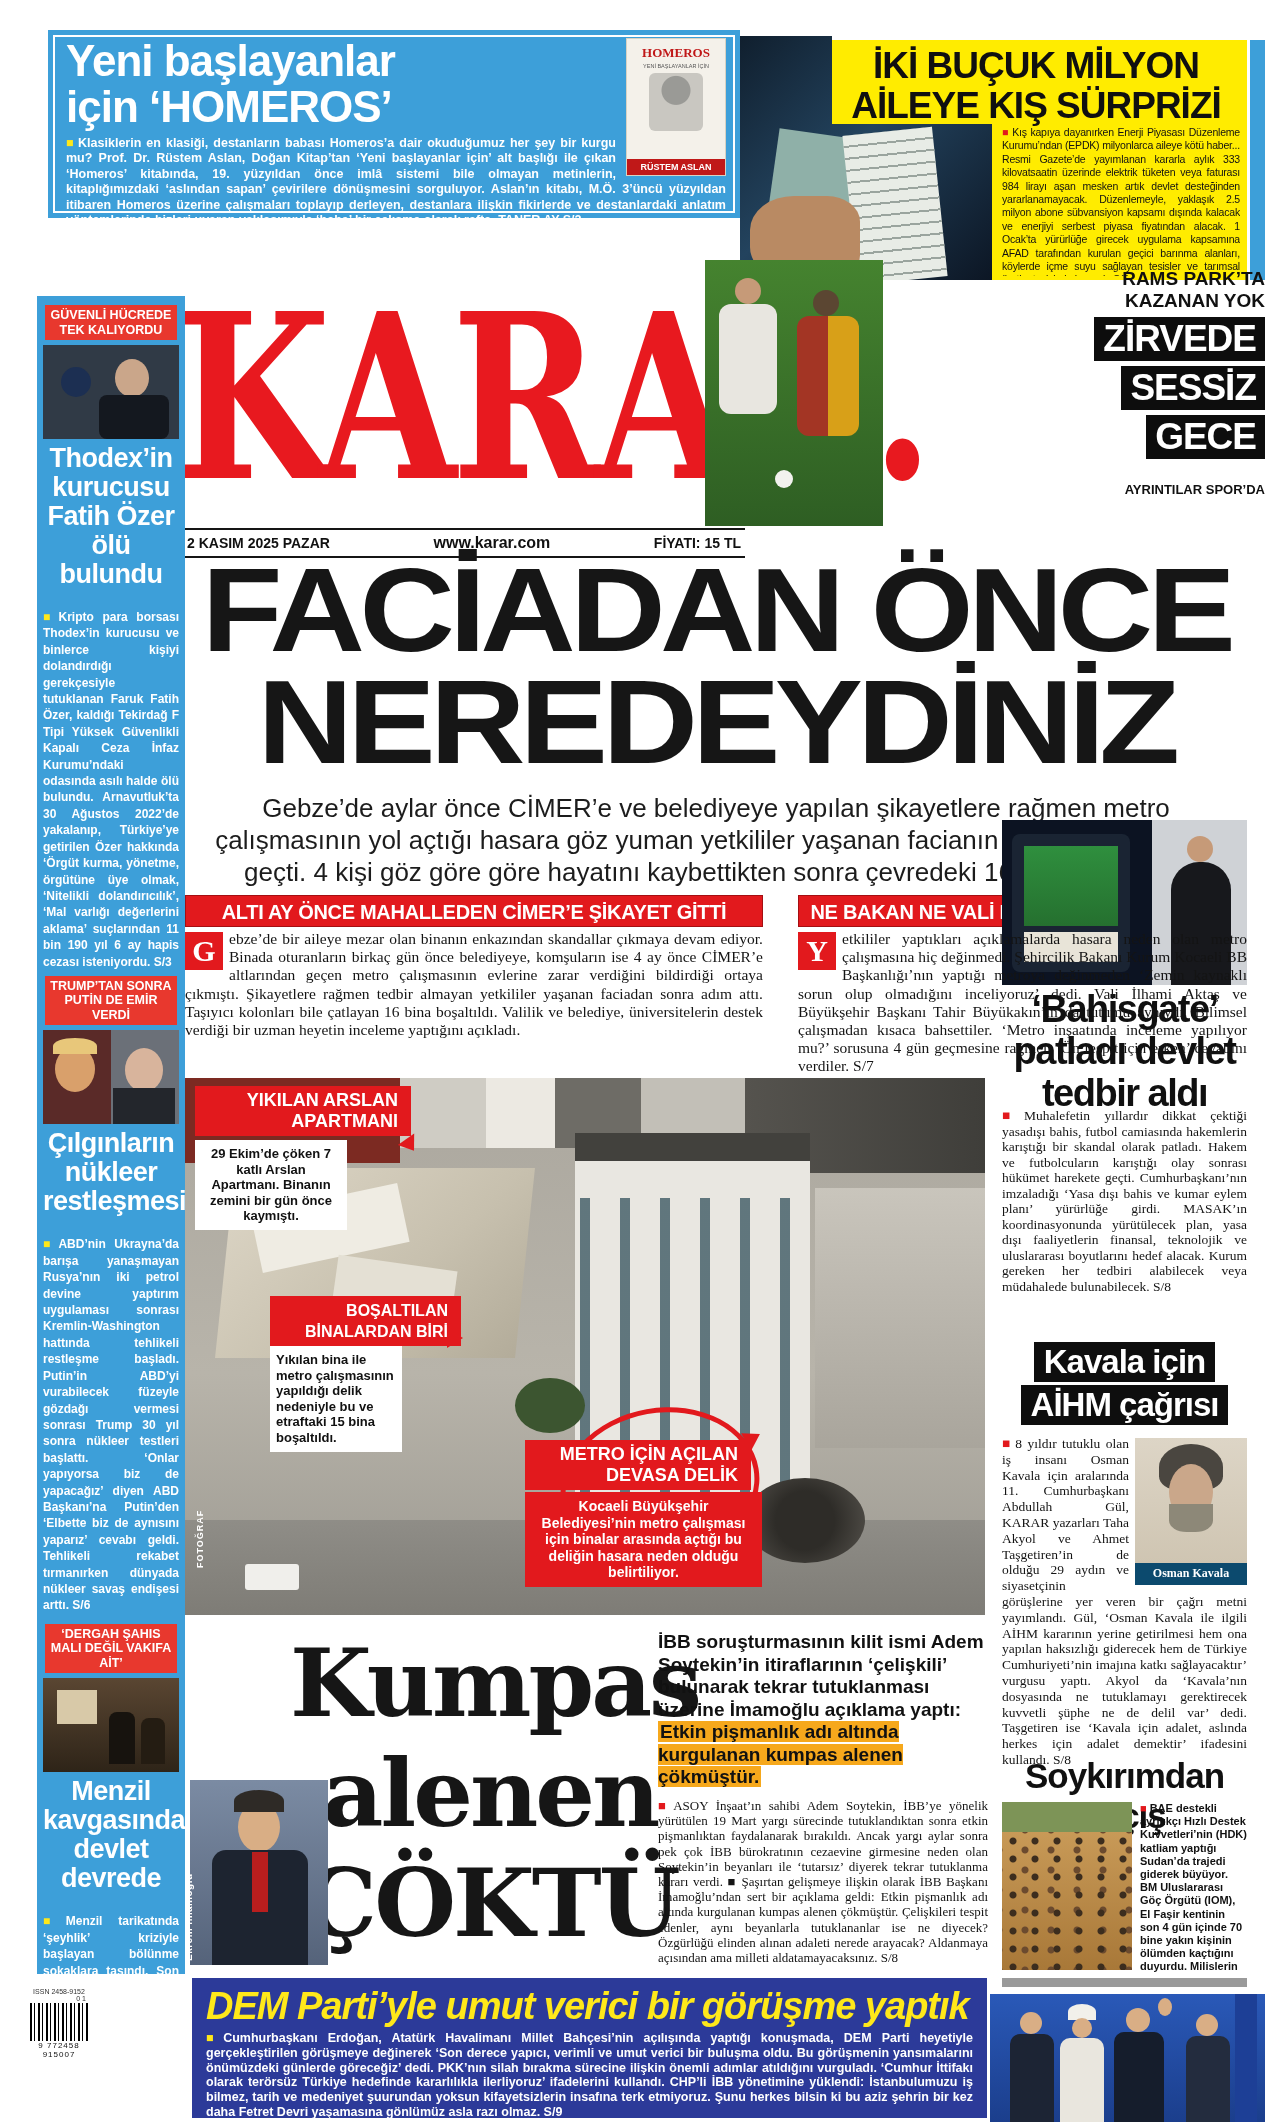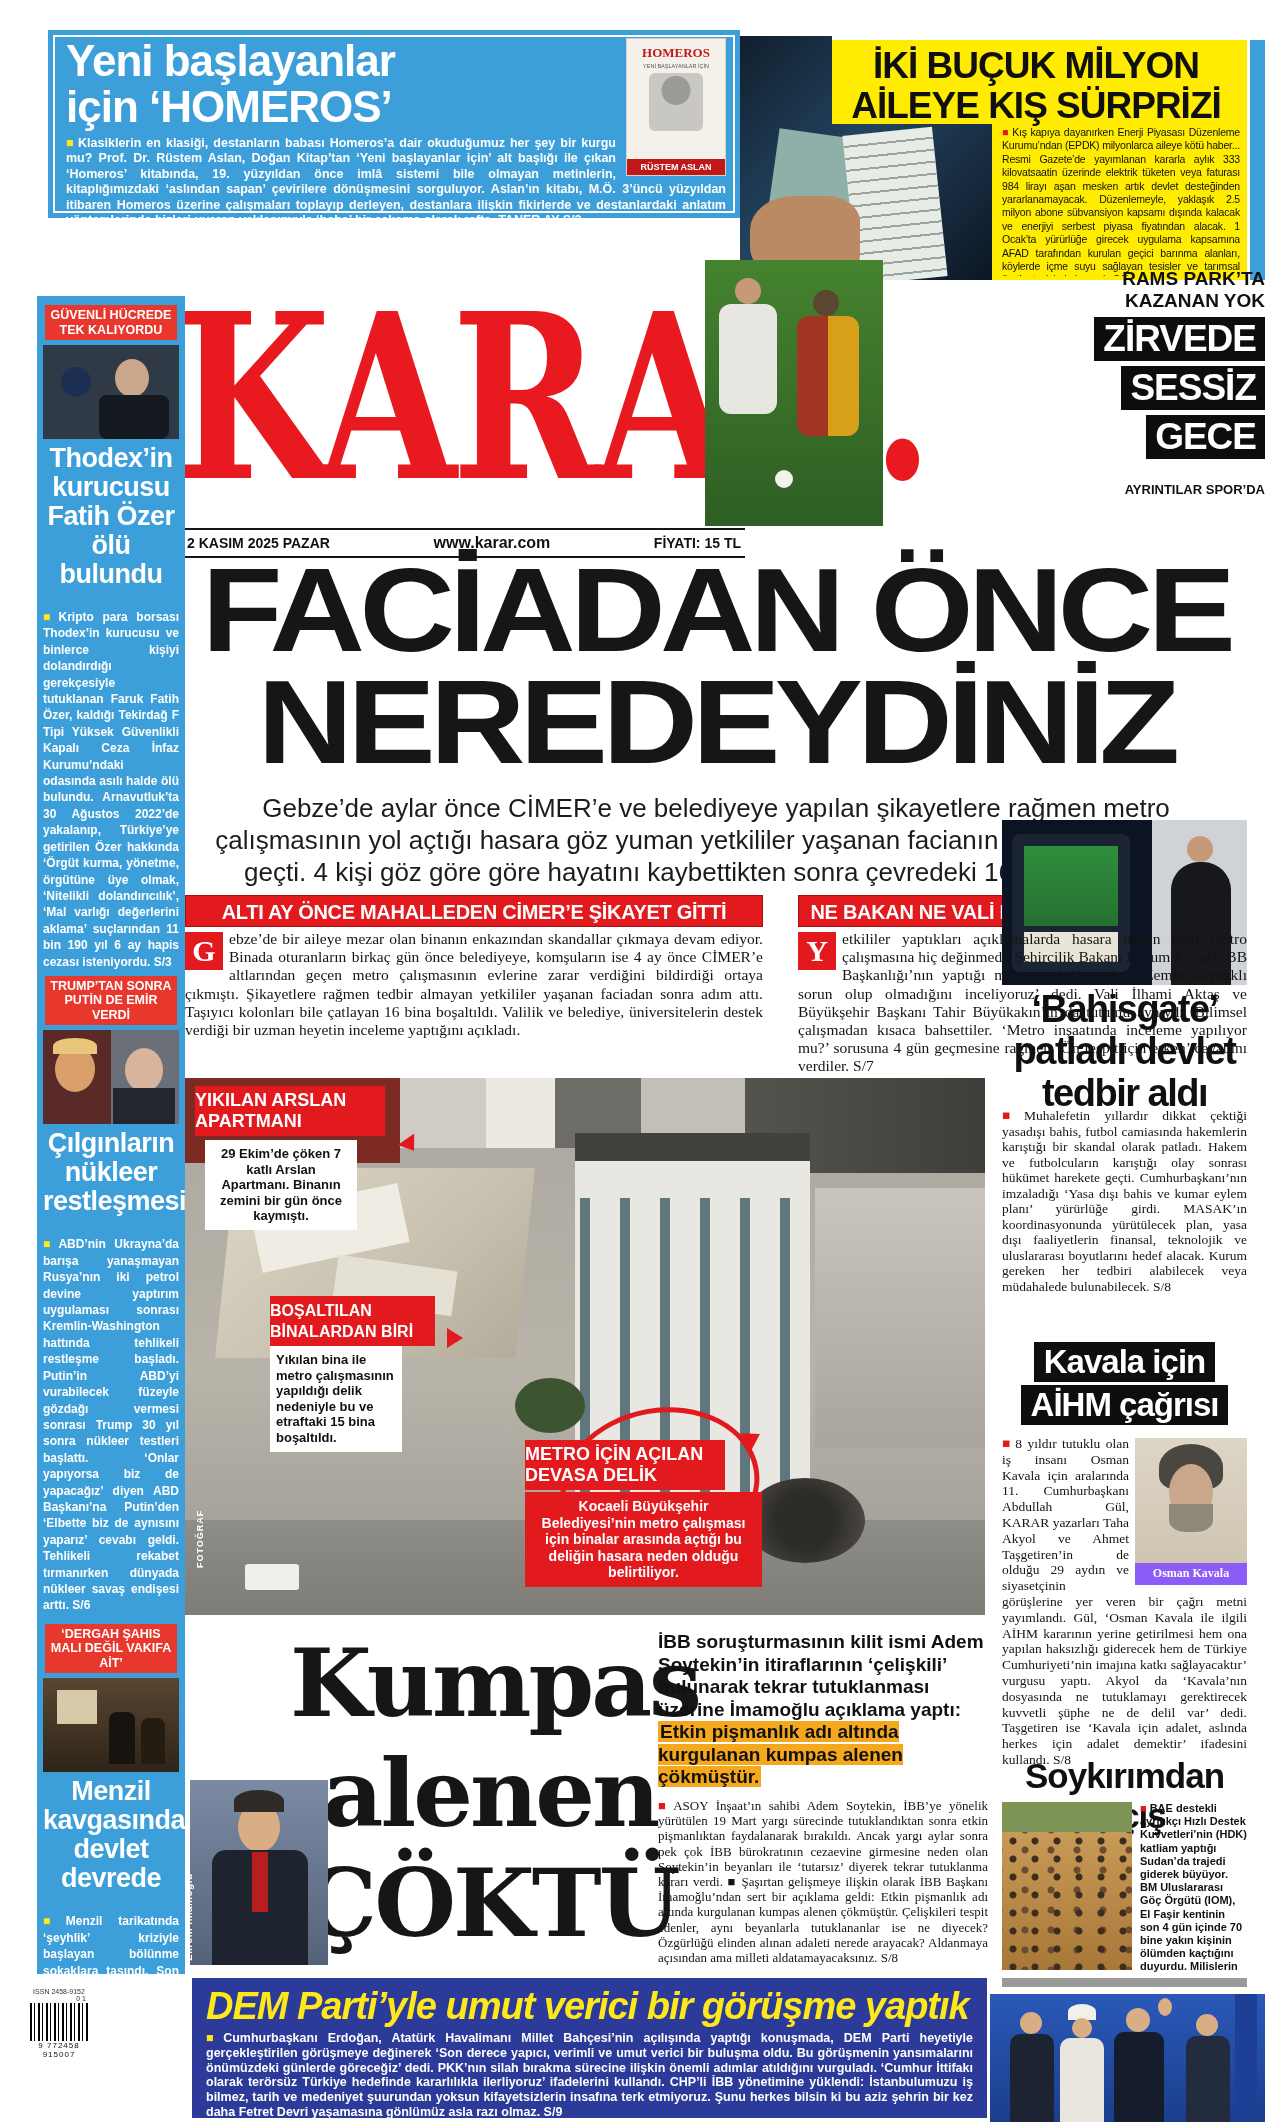--- a/index.html
+++ b/index.html
@@ -44,21 +44,21 @@
   #dateline .d{font-size:14px;} #dateline .w{font-size:16px;} #dateline .p{font-size:14px;}
   
   .main-hl{left:155px;width:1122px;text-align:center;color:#161616;font-weight:bold;letter-spacing:-5px;font-size:118px;line-height:108px;transform:scaleX(1.12);transform-origin:center top;white-space:nowrap;}
   #subhead{left:200px;top:792px;width:1032px;text-align:center;font-size:26px;line-height:32px;color:#1c1c1c;}
   .kicker{top:895px;height:32px;line-height:32px;font-size:20px;letter-spacing:-0.3px;border:1px solid #a50f12;box-sizing:border-box;}
   #col1,#col2{top:930px;font-size:15.5px;line-height:18.2px;z-index:3;}
   .dropcap{float:left;width:38px;height:38px;background:#e2191d;color:#fff;font-family:"Liberation Serif",serif;font-weight:bold;font-size:30px;line-height:38px;text-align:center;margin:2px 6px 0 0;}
   
   #main-photo{left:185px;top:1078px;width:800px;height:537px;background:linear-gradient(180deg,#aba79e,#b8b4aa 55%,#9b9890);overflow:hidden;}
   #main-photo>div{position:absolute;}
-  .ann-label{position:absolute;background:#e2191d;color:#fff;font-weight:800;text-align:left;font-size:18px;line-height:21px;padding:4px 0;z-index:6;}
+  .ann-label{position:absolute;background:#e2191d;color:#fff;font-weight:800;text-align:right;font-size:18px;line-height:21px;padding:4px 13px;z-index:6;}
   .ann-cap-w{position:absolute;background:#fff;color:#111;font-weight:bold;font-size:13px;line-height:15.6px;text-align:center;padding:6px;z-index:6;}
   .ann-cap-r{position:absolute;background:#e2191d;color:#fff;font-weight:bold;font-size:14px;line-height:16.5px;text-align:center;padding:6px;z-index:6;}
   .arrow{position:absolute;z-index:5;width:0;height:0;border-style:solid;}
   #red-circle{position:absolute;left:380px;top:330px;width:190px;height:145px;border:5px solid #e2191d;border-radius:50%;transform:rotate(-10deg);z-index:5;}
   .vcred{position:absolute;color:#fff;font-size:9px;font-weight:bold;transform:rotate(-90deg);transform-origin:left top;z-index:6;letter-spacing:1px;}
   
   #kumpas-head{left:290px;top:1628px;width:400px;text-align:center;font-family:"DejaVu Serif",serif;font-weight:bold;color:#161616;font-size:94px;line-height:110px;letter-spacing:-3px;}
   #imamoglu{left:190px;top:1780px;width:138px;height:185px;background:linear-gradient(180deg,#7b8ba3,#55637a);overflow:hidden;}
   #kumpas-lead{left:658px;top:1631px;width:330px;font-weight:bold;font-size:19px;line-height:22.5px;color:#111;}
   #kumpas-lead .hl{background:#f6a81c;padding:0 2px;}
@@ -70,21 +70,21 @@
   
   .sb{left:1002px;width:245px;}
   #bet-photo{top:820px;height:165px;background:#0c1322;overflow:hidden;}
   #bahis-head{top:988px;text-align:center;font-weight:bold;color:#101010;font-size:38px;line-height:42px;letter-spacing:-1.5px;}
   #bahis-body{top:1108px;height:228px;font-size:13.5px;line-height:15.5px;overflow:hidden;}
   #kavala-head{top:1342px;text-align:center;}
   .blackbox{display:inline-block;background:#0e0e0e;color:#fff;font-weight:bold;font-size:33px;line-height:36px;padding:2px 10px;margin-bottom:3px;letter-spacing:-1px;}
   #kavala-body{top:1436px;font-size:13.5px;line-height:15.8px;}
   #kv-wrap{float:right;width:112px;margin:2px 0 4px 6px;}
   #kavala-photo{width:112px;height:125px;background:linear-gradient(180deg,#ddd5c6,#cfc5b2);position:relative;overflow:hidden;}
-  #kv-cap{background:#8b5cf6;color:#fff;font-weight:bold;font-size:12px;text-align:center;padding:3px 0;}
+  #kv-cap{background:#0c4a6e;color:#fff;font-weight:bold;font-size:12px;text-align:center;padding:3px 0;}
   #sudan-head{top:1756px;text-align:center;font-weight:bold;font-size:35px;color:#101010;letter-spacing:-1px;}
   #sudan-photo{left:1002px;top:1802px;width:130px;height:168px;background:linear-gradient(180deg,#cfa15e,#a87838);overflow:hidden;}
   #sudan-body{left:1140px;top:1802px;width:107px;height:170px;font-weight:bold;font-size:11px;line-height:13.2px;color:#111;overflow:hidden;}
   #sb-divider{left:1002px;top:1978px;width:245px;height:9px;background:#9a9a9a;}
   #erdogan-photo{left:990px;top:1994px;width:275px;height:128px;background:linear-gradient(180deg,#2a59b8,#1b3e8c);overflow:hidden;}
   
   #barcode{left:30px;top:1988px;width:58px;}
   #barcode .issn{font-size:7px;color:#333;text-align:center;}
   #barcode .issue{font-size:7px;color:#333;text-align:right;padding-right:2px;}
   #barcode .bars{height:38px;margin-top:1px;background:repeating-linear-gradient(90deg,#000 0 2px,#fff 2px 4px,#000 4px 5px,#fff 5px 8px);}
@@ -169,21 +169,21 @@
   <div style="left:330px;top:300px;width:70px;height:55px;background:#3c5530;border-radius:50%;"></div>
   <div style="left:560px;top:400px;width:120px;height:85px;background:radial-gradient(circle,#2e2c28 0 40%,#57544e);border-radius:50%;"></div>
 
   <div id="red-circle" style="left:375px;top:330px;"></div>
 
   <div class="arrow" style="left:215px;top:60px;border-width:14px 10px 0 10px;border-color:#e2191d transparent transparent transparent;transform:rotate(-35deg);"></div>
   <div class="arrow" style="left:262px;top:250px;border-width:10px 0 10px 16px;border-color:transparent transparent transparent #e2191d;"></div>
   <div class="arrow" style="left:560px;top:350px;border-width:10px 0 10px 16px;border-color:transparent transparent transparent #e2191d;transform:rotate(-30deg);"></div>
 
   <div class="ann-label" style="left:10px;top:8px;width:190px;">YIKILAN ARSLAN APARTMANI</div>
-  <div class="ann-cap-w" style="left:20px;top:62px;width:140px;">29 Ekim’de çöken 7 katlı Arslan Apartmanı. Binanın zemini bir gün önce kaymıştı.</div>
+  <div class="ann-cap-w" style="left:10px;top:62px;width:140px;">29 Ekim’de çöken 7 katlı Arslan Apartmanı. Binanın zemini bir gün önce kaymıştı.</div>
   <div class="ann-label" style="left:85px;top:218px;width:165px;font-size:16px;">BOŞALTILAN BİNALARDAN BİRİ</div>
   <div class="ann-cap-w" style="left:85px;top:268px;width:120px;text-align:left;">Yıkılan bina ile metro çalışmasının yapıldığı delik nedeniyle bu ve etraftaki 15 bina boşaltıldı.</div>
   <div class="ann-label" style="left:340px;top:362px;width:200px;">METRO İÇİN AÇILAN DEVASA DELİK</div>
   <div class="ann-cap-r" style="left:340px;top:414px;width:225px;">Kocaeli Büyükşehir Belediyesi’nin metro çalışması için binalar arasında açtığı bu deliğin hasara neden olduğu belirtiliyor.</div>
   <div class="vcred" style="left:10px;top:490px;color:#fff;">FOTOĞRAF</div>
 </div>
 
 <div class="abs" id="left-rail">
 
   <span class="rail-label">GÜVENLİ HÜCREDE TEK KALIYORDU</span>

